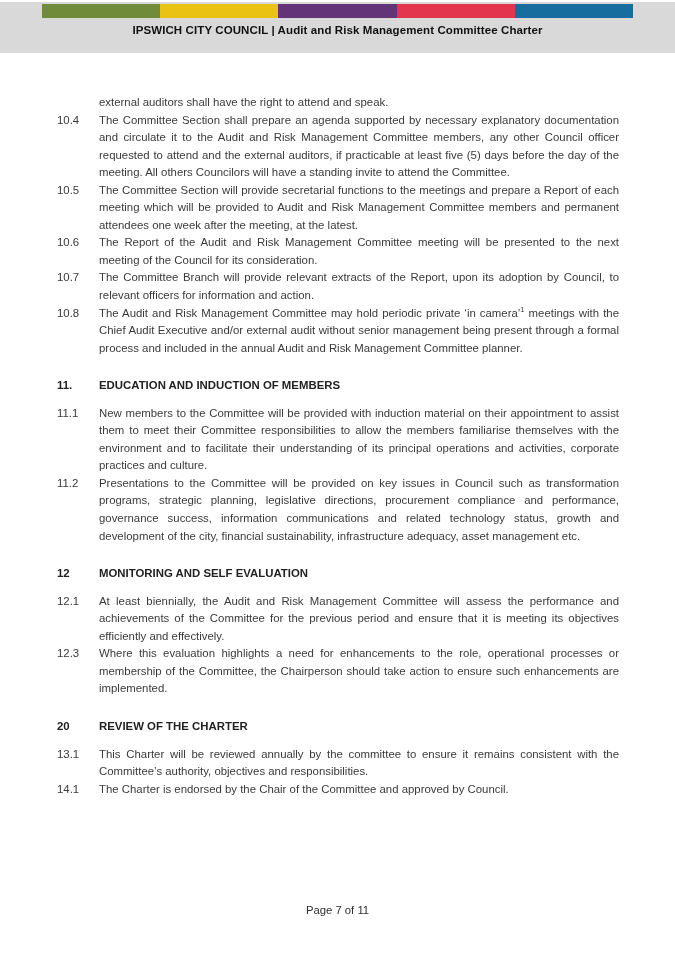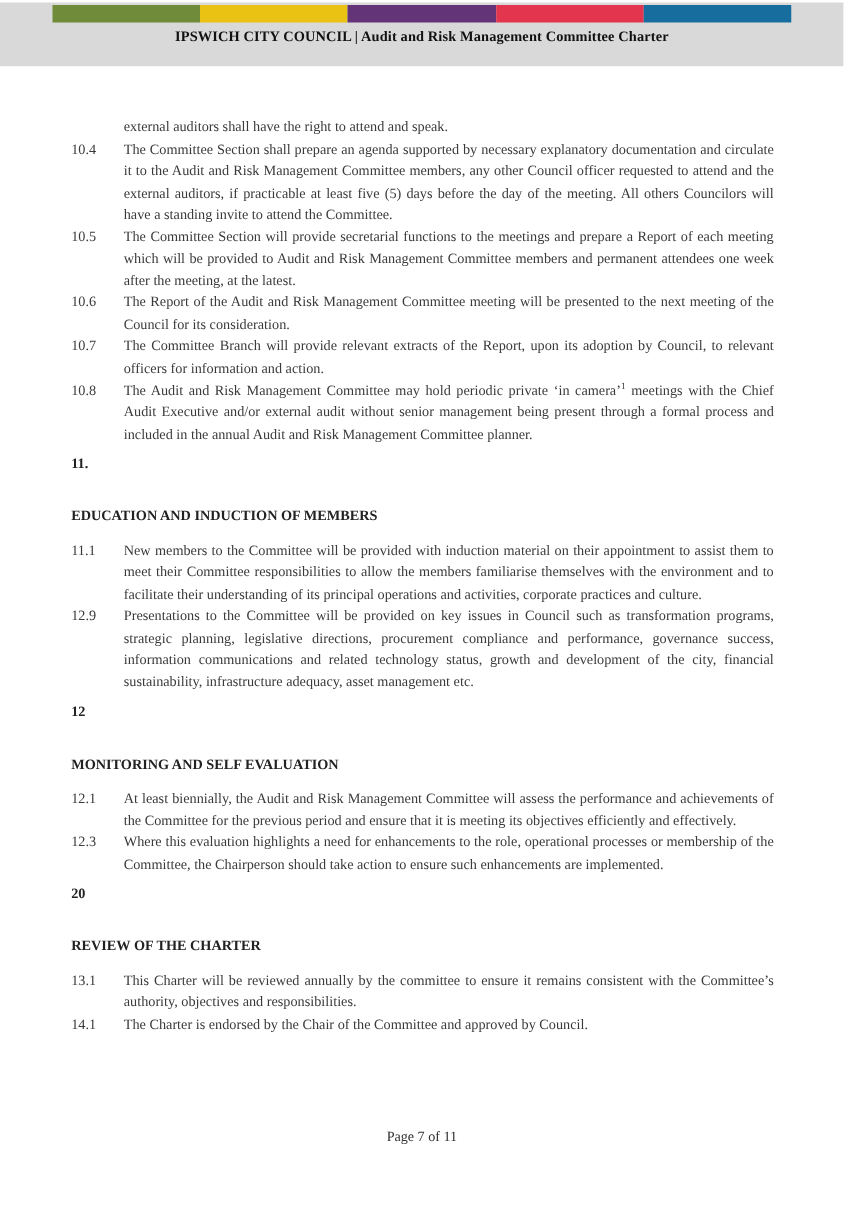--- a/index.html
+++ b/index.html
@@ -2,21 +2,21 @@
 <html><head>
 <meta charset="utf-8">
 <style>
   html, body { margin: 0; padding: 0; background: #ffffff; }
   .page {
     position: relative;
     width: 675px;
     height: 965px;
     background: #ffffff;
     overflow: hidden;
-    font-family: Liberation Serif, serif;
+    font-family: Liberation Sans, sans-serif;
     color: #3a3a3a;
   }
 
   
   .header-band {
     position: absolute;
     top: 2px; left: 0;
     width: 675px; height: 51px;
     background: #d9d9d9;
   }
@@ -50,21 +50,21 @@
   .item { display: flex; margin: 0; }
   .item .num {
     flex: 0 0 42px;
     width: 42px;
   }
   .item .txt {
     flex: 1 1 auto;
     margin: 0;
     text-align: justify;
   }
-  .item.heading { margin-top: 6px; margin-bottom: 10px; flex-direction: column; }
+  .item.heading { margin-top: 20px; margin-bottom: 10px; }
   .item.heading .num, .item.heading .txt {
     font-weight: bold;
     color: #222222;
     text-align: left;
   }
   .txt.muted, .num.muted { color: #8c8c8c; }
   sup.fnref {
     font-size: 7.5px;
     vertical-align: super;
     line-height: 0;
@@ -132,21 +132,21 @@
       <span class="num">11.</span>
       <p class="txt">EDUCATION AND INDUCTION OF MEMBERS</p>
     </div>
 
     <div class="item">
       <span class="num">11.1</span>
       <p class="txt">New members to the Committee will be provided with induction material on their appointment to assist them to meet their Committee responsibilities to allow the members familiarise themselves with the environment and to facilitate their understanding of its principal operations and activities, corporate practices and culture.</p>
     </div>
 
     <div class="item">
-      <span class="num">12.9</span>
+      <span class="num">11.2</span>
       <p class="txt">Presentations to the Committee will be provided on key issues in Council such as transformation programs, strategic planning, legislative directions, procurement compliance and performance, governance success, information communications and related technology status, growth and development of the city, financial sustainability, infrastructure adequacy, asset management etc.</p>
     </div>
 
     <div class="item heading">
       <span class="num">12</span>
       <p class="txt">MONITORING AND SELF EVALUATION</p>
     </div>
 
     <div class="item">
       <span class="num">12.1</span>

